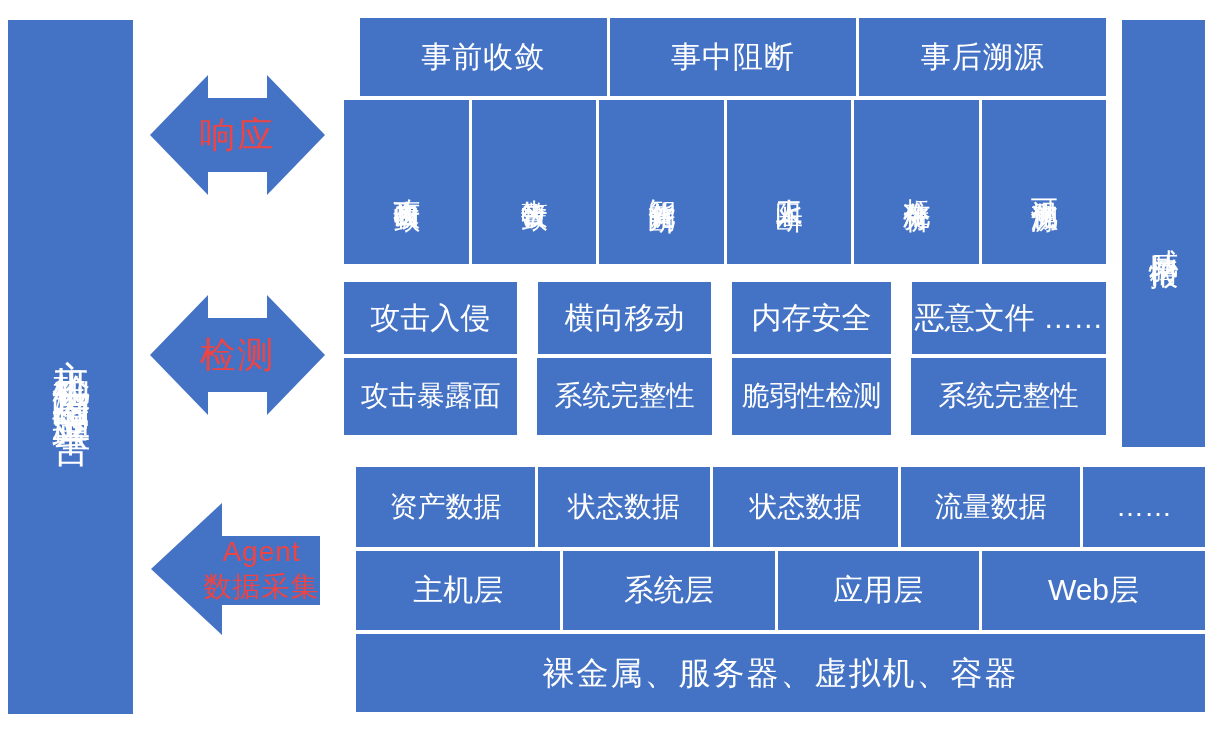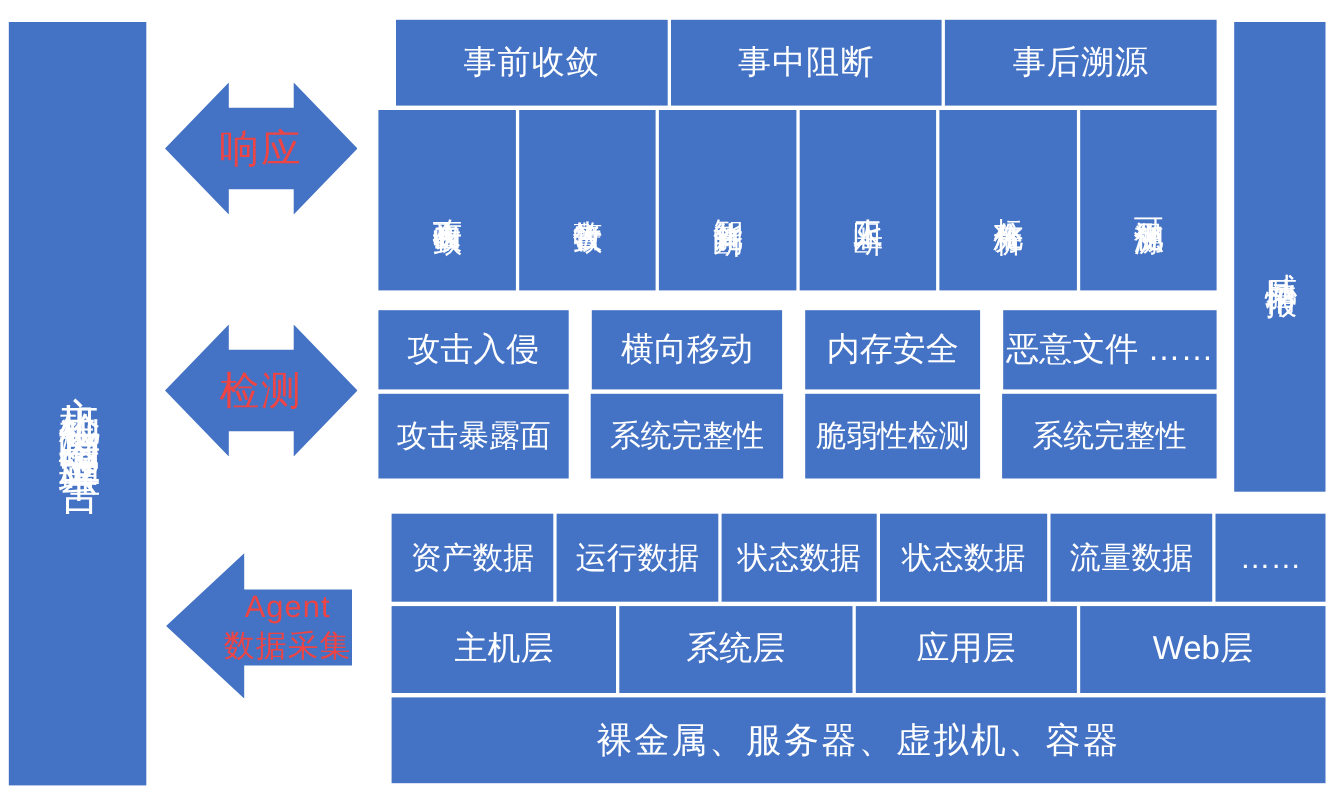--- a/index.html
+++ b/index.html
@@ -155,21 +155,20 @@
       <div class="box" style="flex:186">攻击暴露面</div>
       <div class="box" style="flex:187">系统完整性</div>
       <div class="box" style="flex:171">脆弱性检测</div>
       <div class="box" style="flex:209">系统完整性</div>
     </div>
   </div>
 
   <div class="bottom-section">
     <div class="bot-row1">
       <div class="box" style="flex:150">资产数据</div>
-      <div class="box" style="flex:150">运行数据</div>
       <div class="box" style="flex:144">状态数据</div>
       <div class="box" style="flex:155">状态数据</div>
       <div class="box" style="flex:150">流量数据</div>
       <div class="box" style="flex:102">……</div>
     </div>
     <div class="bot-row2">
       <div class="box" style="flex:208">主机层</div>
       <div class="box" style="flex:215">系统层</div>
       <div class="box" style="flex:205">应用层</div>
       <div class="box" style="flex:227">Web层</div>

